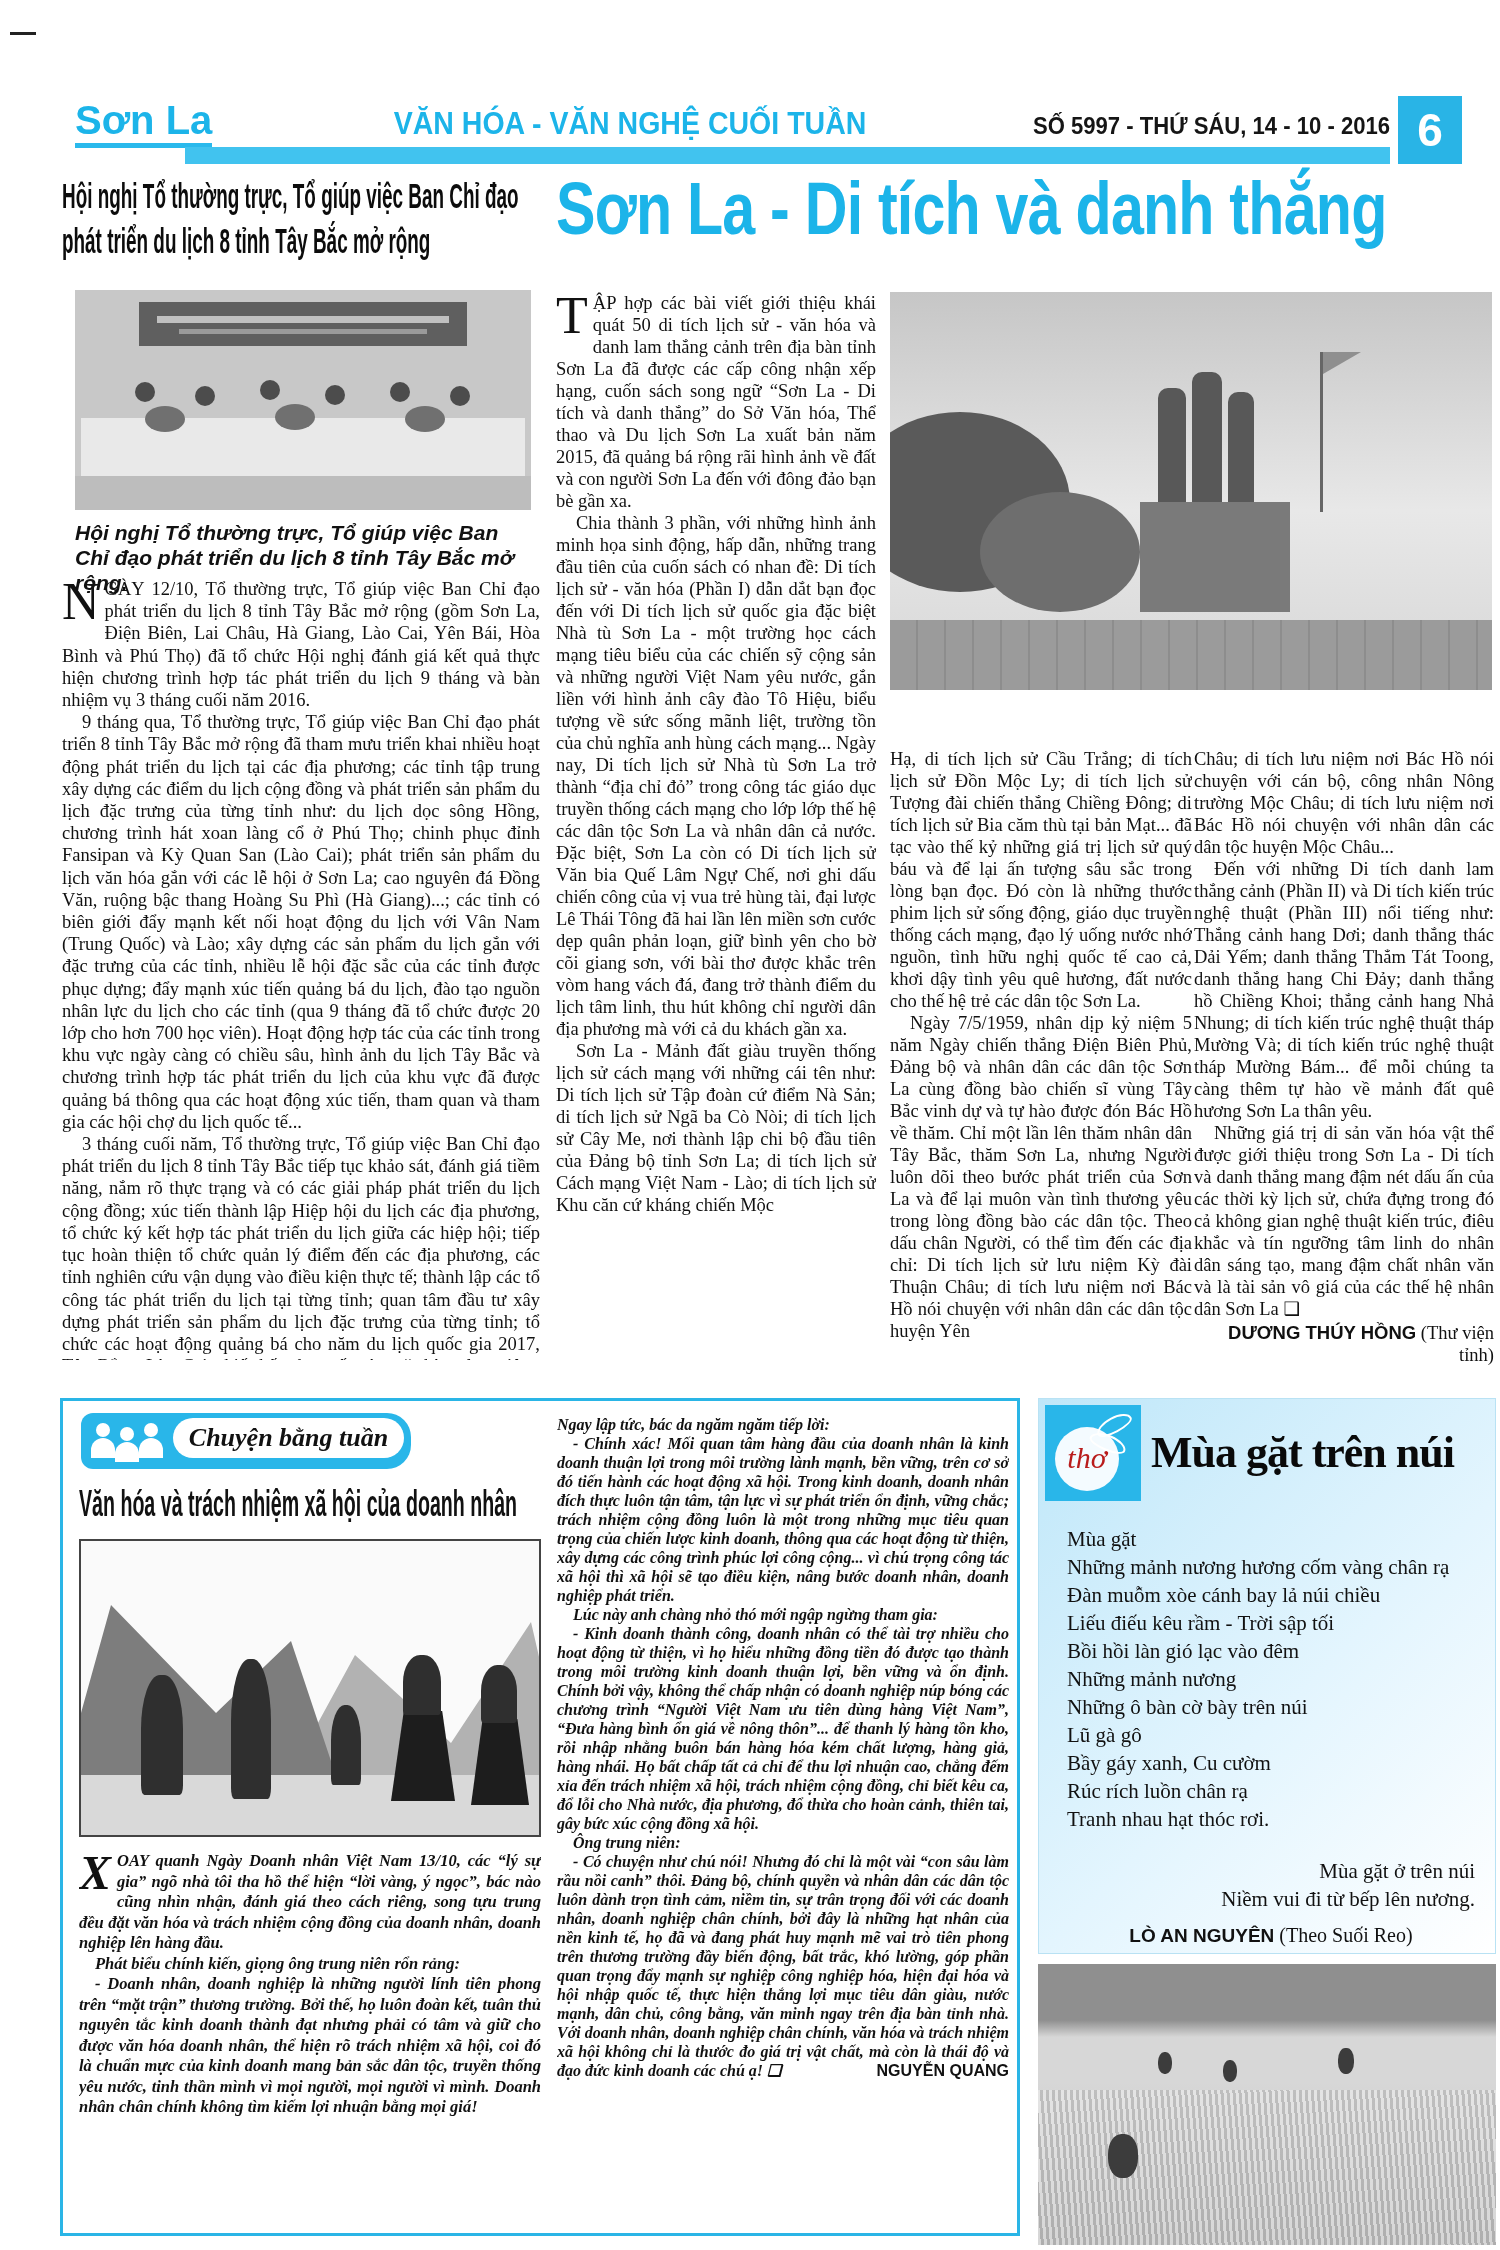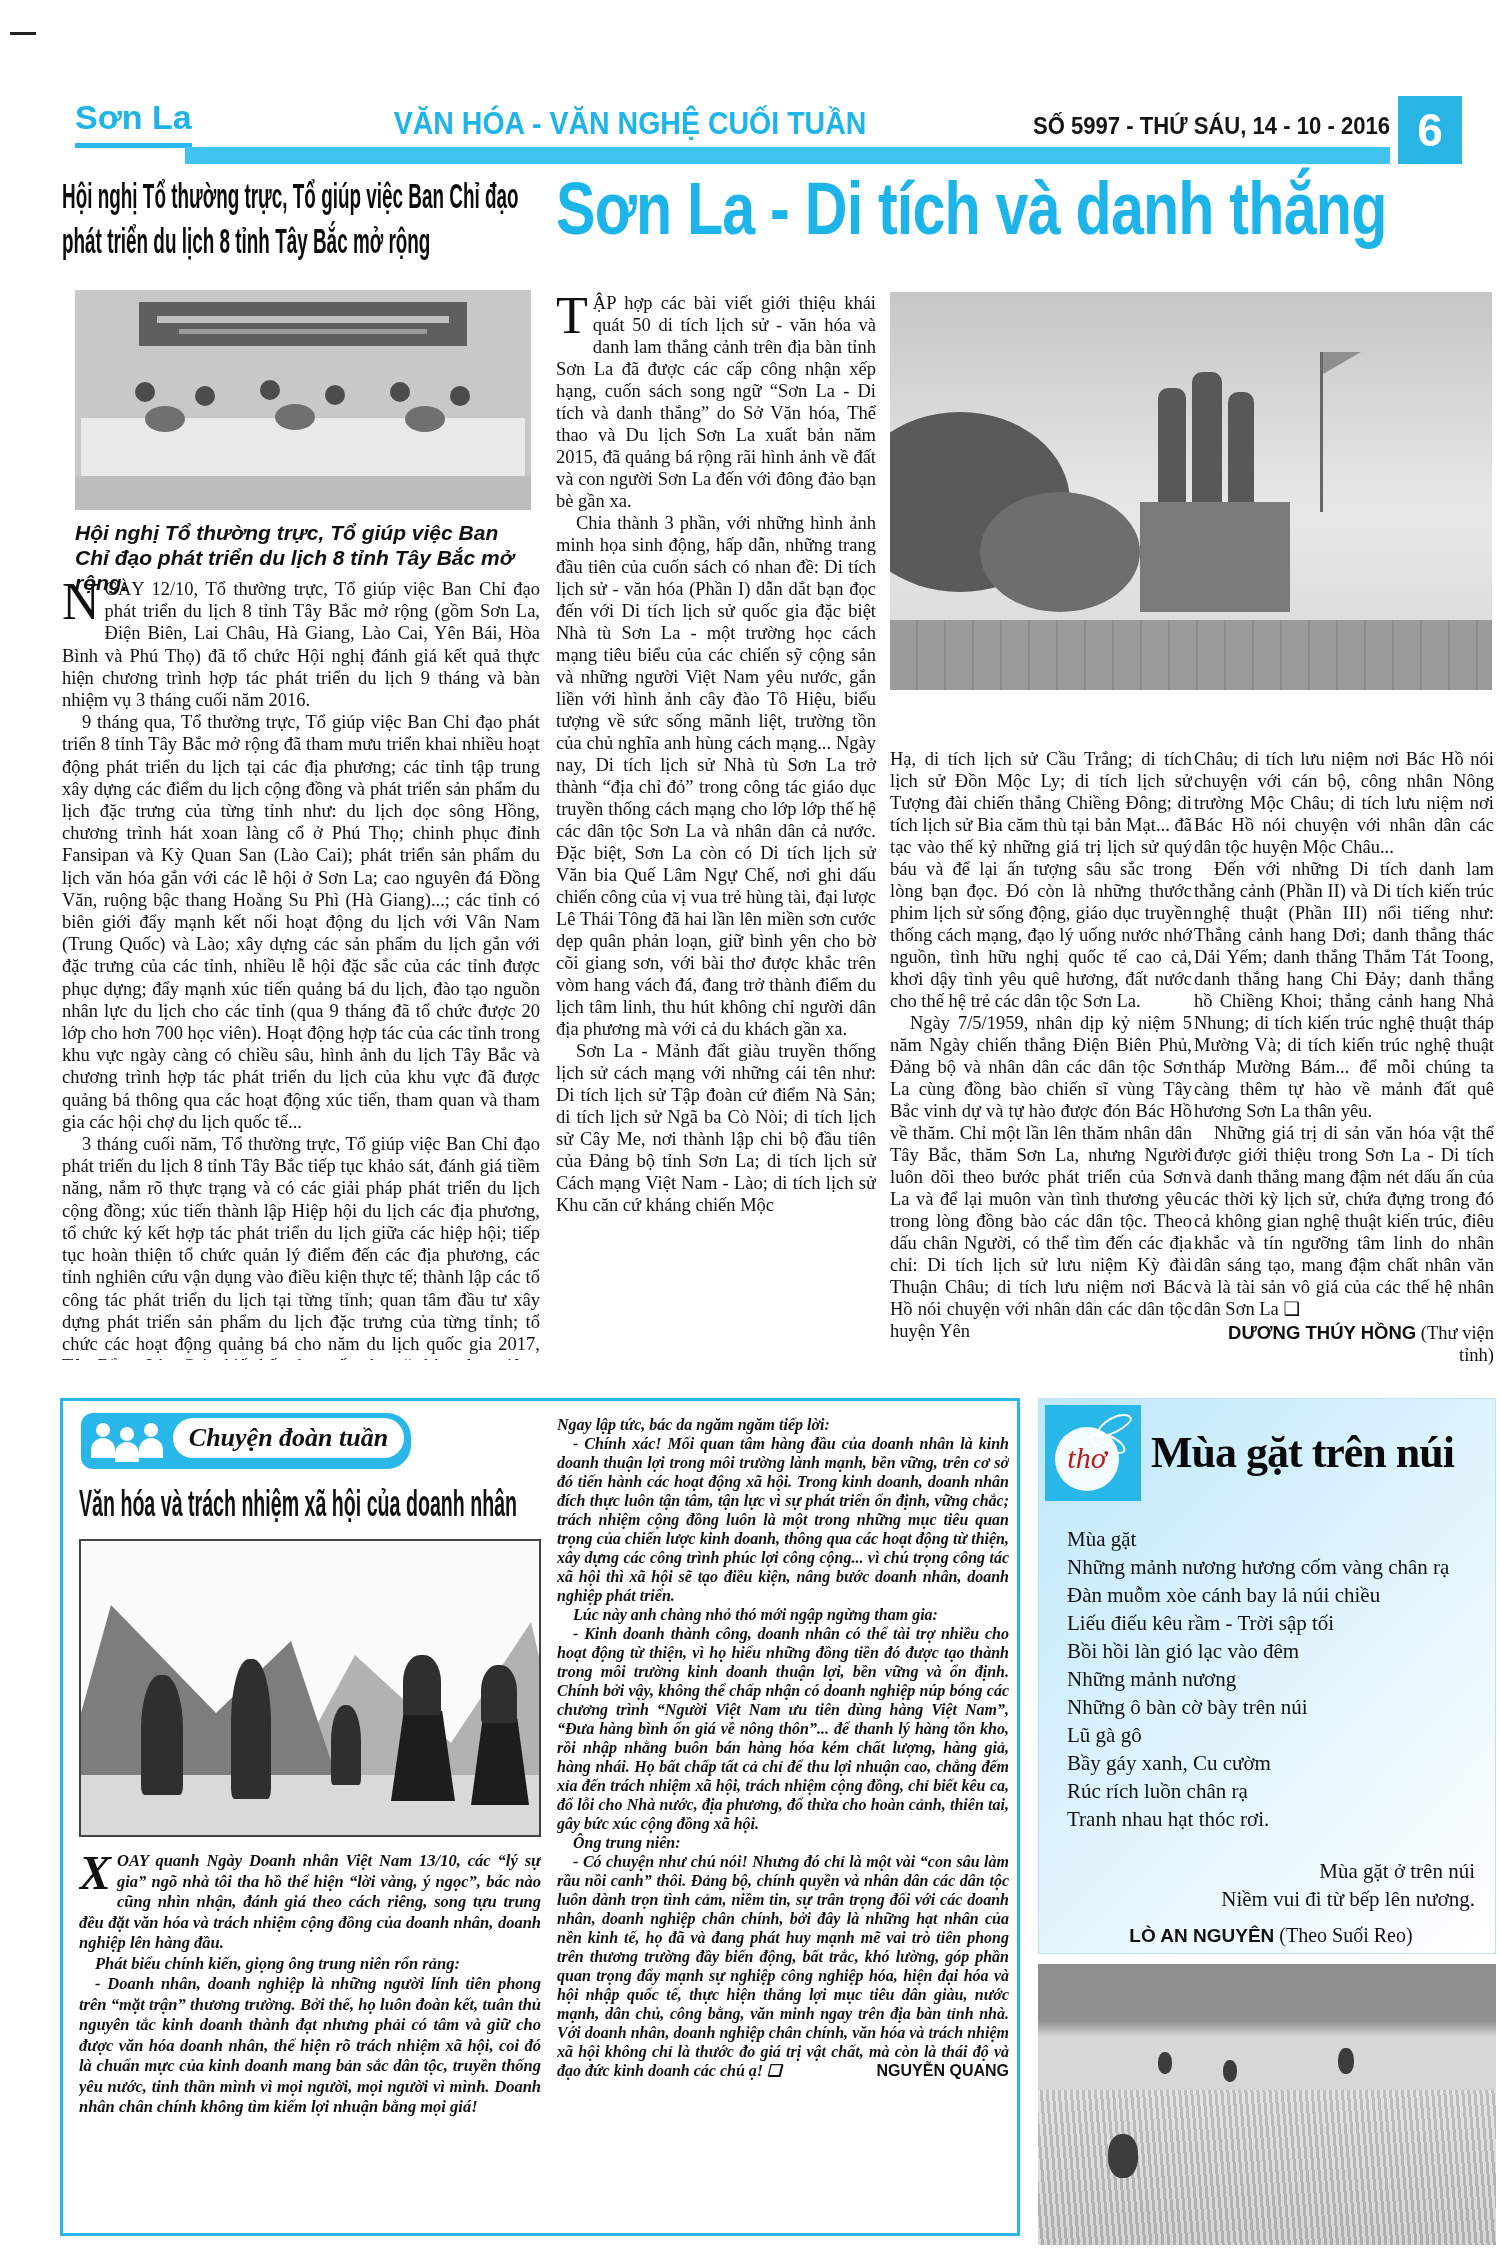--- a/index.html
+++ b/index.html
@@ -3,21 +3,21 @@
 <meta charset="utf-8">
 <style>
   html,body{margin:0;padding:0;background:#e9e9e9;}
   #page{position:relative;width:1500px;height:2250px;background:#fff;overflow:hidden;
         font-family:"Liberation Serif","DejaVu Serif",serif;color:#111;}
   .abs{position:absolute;}
 
   
   .crop-mark{left:10px;top:32px;width:26px;height:3px;background:#222;}
   .son-la{left:75px;top:98px;font-family:"Liberation Sans",sans-serif;font-weight:bold;
-          font-size:34px;color:#1cb4e9;border-bottom:5px solid #2ab9ec;padding-bottom:6px;}
+          font-size:40px;color:#1cb4e9;border-bottom:5px solid #2ab9ec;padding-bottom:0;}
   .masthead{left:360px;top:106px;width:540px;text-align:center;font-family:"Liberation Sans",sans-serif;
             font-weight:bold;font-size:31px;color:#1cb4e9;transform:scaleX(.92);}
   .issue{left:940px;top:112px;width:450px;text-align:right;font-family:"Liberation Sans",sans-serif;
          font-weight:bold;font-size:24px;color:#151515;transform:scaleX(.92);transform-origin:right center;}
   .header-bar{left:185px;top:147px;width:1205px;height:17px;background:#41c3ef;}
   .page-num{left:1398px;top:96px;width:64px;height:68px;background:#29b4e6;color:#fff;
             font-family:"Liberation Sans",sans-serif;font-weight:bold;font-size:46px;
             text-align:center;line-height:68px;}
 
   
@@ -184,21 +184,21 @@
     <div class="m-byline">
       <span class="byline-name">DƯƠNG THÚY HỒNG</span><span> (Thư viện tỉnh)</span>
     </div>
   </div>
 
   <div class="abs wk-box">
     <div class="wk-badge">
       <span class="person" style="left:10px;top:8px;"></span>
       <span class="person" style="left:34px;top:12px;"></span>
       <span class="person" style="left:58px;top:8px;"></span>
-      <div class="wk-pill">Chuyện đoàn tuần</div>
+      <div class="wk-pill">Chuyện bằng tuần</div>
     </div>
     <div class="wk-headline">Văn hóa và trách nhiệm xã hội của doanh nhân</div>
 
     <div class="wk-illustration">
       <div class="ill-mtn2"></div>
       <div class="ill-mtn1"></div>
       <div class="ill-ground"></div>
       <div class="ill-fig" style="left:60px;bottom:40px;width:42px;height:120px;"></div>
       <div class="ill-fig" style="left:150px;bottom:36px;width:40px;height:140px;"></div>
       <div class="ill-fig" style="left:250px;bottom:50px;width:30px;height:80px;"></div>

